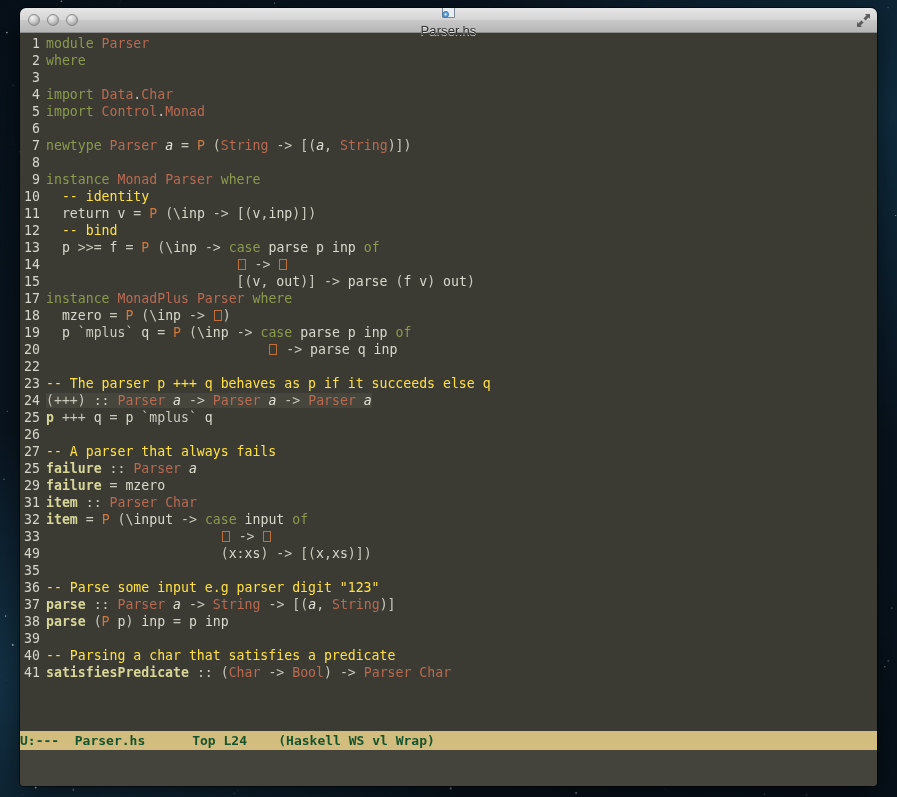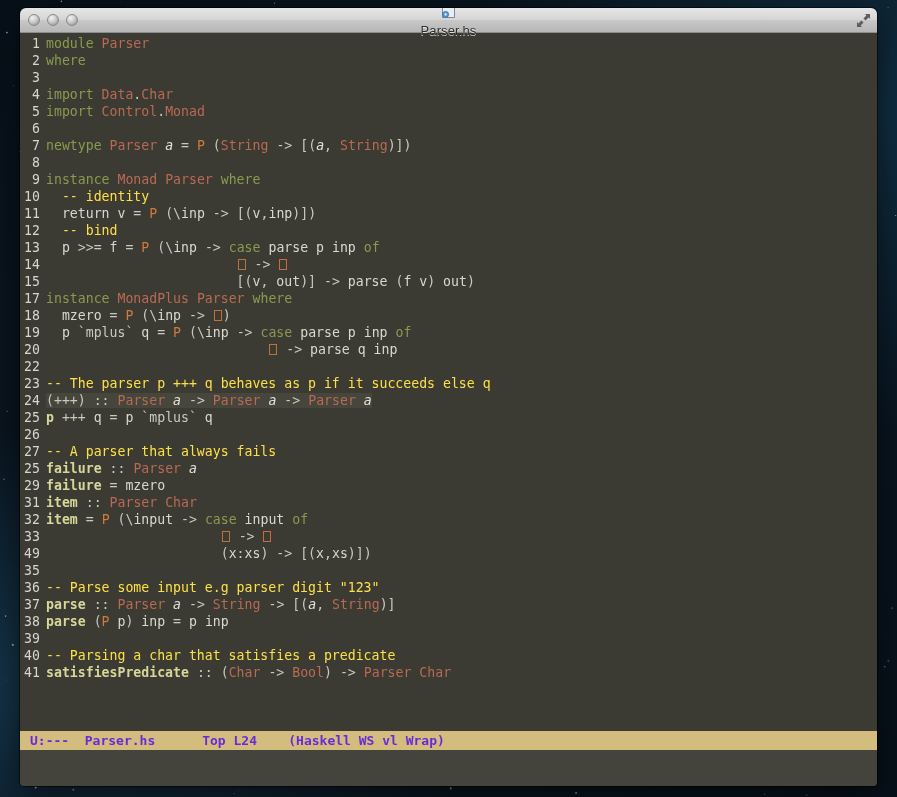--- a/index.html
+++ b/index.html
@@ -143,25 +143,24 @@
     margin: 0 1px;
   }
   .region { background: #46463d; }
 
   
   #modeline {
     flex: 0 0 19px;
     height: 19px;
     line-height: 19px;
     background: #d3bd7e;
-    color: #6d28d9;
+    color: #14532d;
     font-size: 13px;
     white-space: pre;
     font-weight: bold;
-    padding-left: 10px;
     box-sizing: border-box;
     overflow: hidden;
   }
   #minibuffer {
     flex: 0 0 36px;
     background: #44443c;
     white-space: pre;
     font-size: 13px;
     color: #d8d8cc;
     line-height: 18px;

